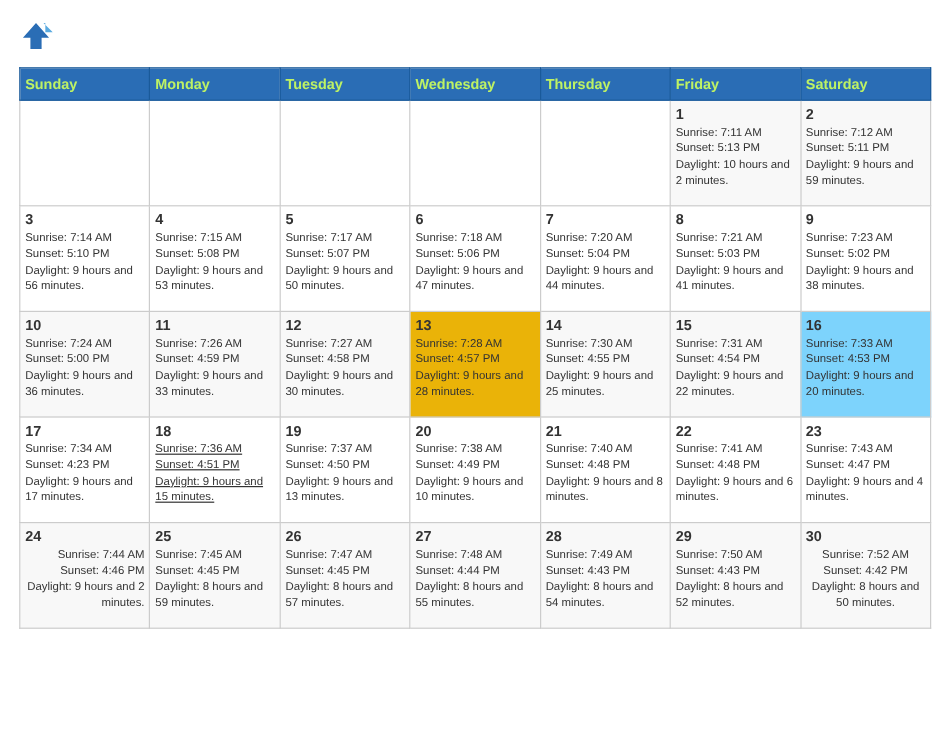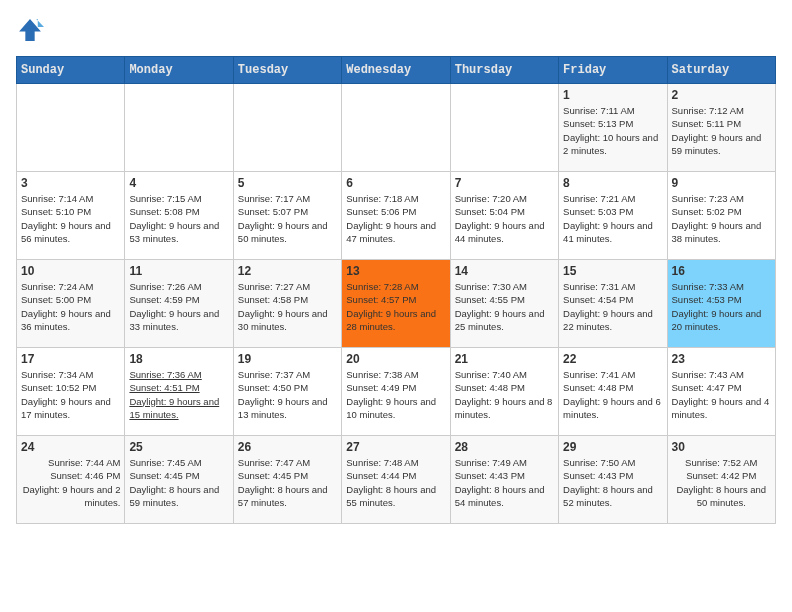--- a/index.html
+++ b/index.html
@@ -44,27 +44,26 @@
       font-size: 14px;
       color: #555;
     }
     table {
       width: 100%;
       border-collapse: collapse;
       table-layout: fixed;
     }
     thead th {
       background: #2a6db5;
-      color: #e5e5e5;
+      color: #bef264;
       font-size: 12px;
       font-weight: bold;
       padding: 6px 4px;
       text-align: left;
       border: 1px solid #1a5a9a;
-      font-family: Liberation Mono, monospace;
     }
     tbody td {
       border: 1px solid #ccc;
       vertical-align: top;
       padding: 4px 4px;
       font-size: 10px;
       color: #333;
       height: 88px;
       background: #fff;
     }
@@ -194,21 +193,21 @@
           <div class="day-info" style="white-space: pre-line;">Sunrise: 7:26 AM
 Sunset: 4:59 PM
 Daylight: 9 hours and 33 minutes.</div>
         </td>
         <td style="background: rgb(248, 248, 248);">
           <span class="day-num">12</span>
           <div class="day-info" style="white-space: pre-line;">Sunrise: 7:27 AM
 Sunset: 4:58 PM
 Daylight: 9 hours and 30 minutes.</div>
         </td>
-        <td style="background: #f97316;">
+        <td style="background: #eab308;">
           <span class="day-num">13</span>
           <div class="day-info" style="white-space: pre-line;">Sunrise: 7:28 AM
 Sunset: 4:57 PM
 Daylight: 9 hours and 28 minutes.</div>
         </td>
         <td style="background: rgb(248, 248, 248);">
           <span class="day-num">14</span>
           <div class="day-info" style="white-space: pre-line;">Sunrise: 7:30 AM
 Sunset: 4:55 PM
 Daylight: 9 hours and 25 minutes.</div>
@@ -223,21 +222,21 @@
           <span class="day-num">16</span>
           <div class="day-info" style="white-space: pre-line;">Sunrise: 7:33 AM
 Sunset: 4:53 PM
 Daylight: 9 hours and 20 minutes.</div>
         </td>
       </tr>
       <tr>
         <td>
           <span class="day-num">17</span>
           <div class="day-info" style="white-space: pre-line;">Sunrise: 7:34 AM
-Sunset: 10:52 PM
+Sunset: 4:23 PM
 Daylight: 9 hours and 17 minutes.</div>
         </td>
         <td>
           <span class="day-num">18</span>
           <div class="day-info" style="white-space: pre-line; text-decoration: underline;">Sunrise: 7:36 AM
 Sunset: 4:51 PM
 Daylight: 9 hours and 15 minutes.</div>
         </td>
         <td>
           <span class="day-num">19</span>

